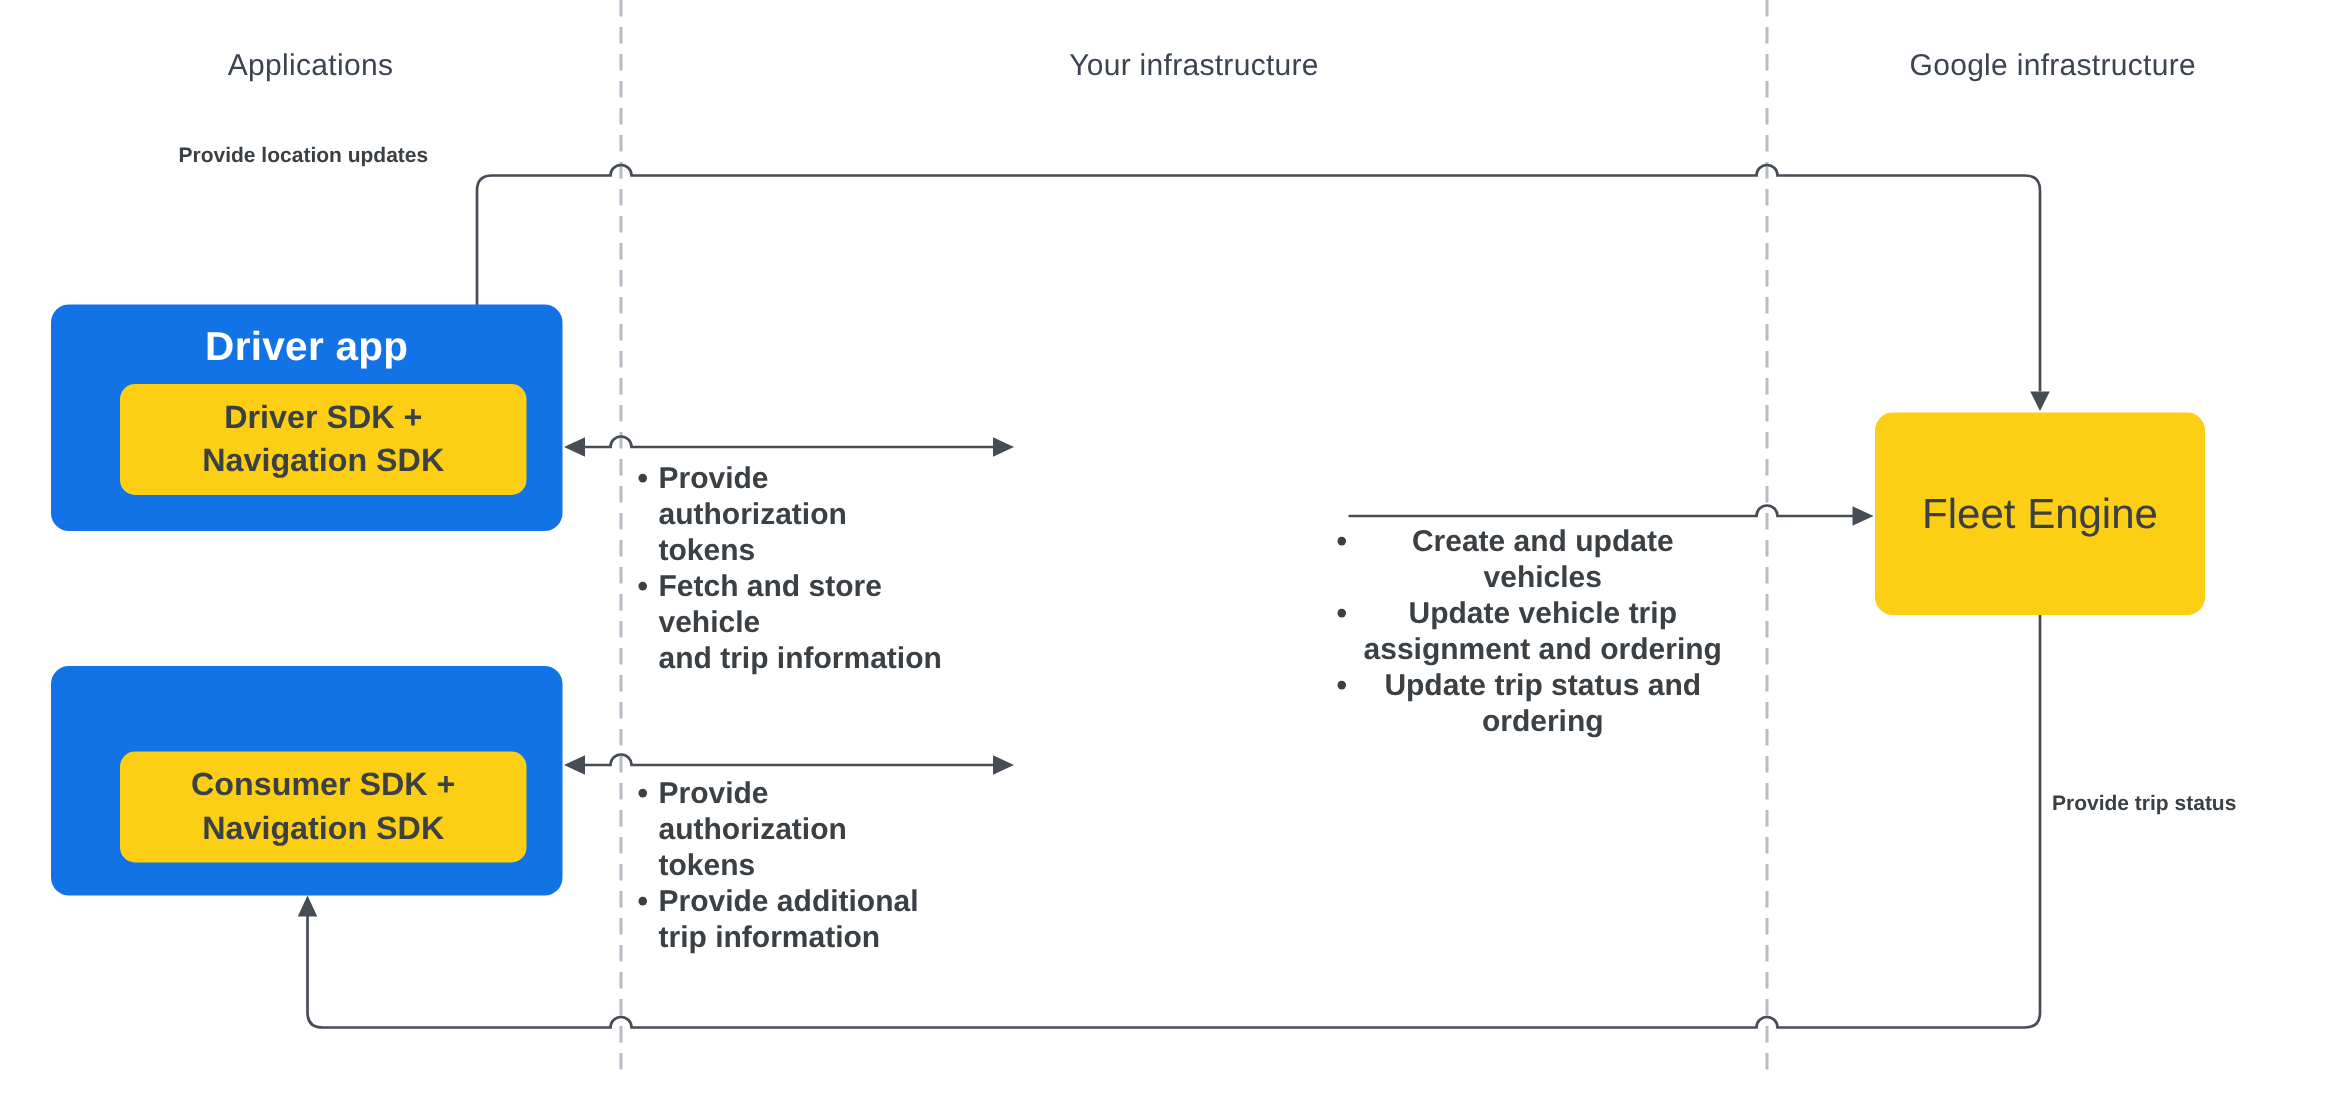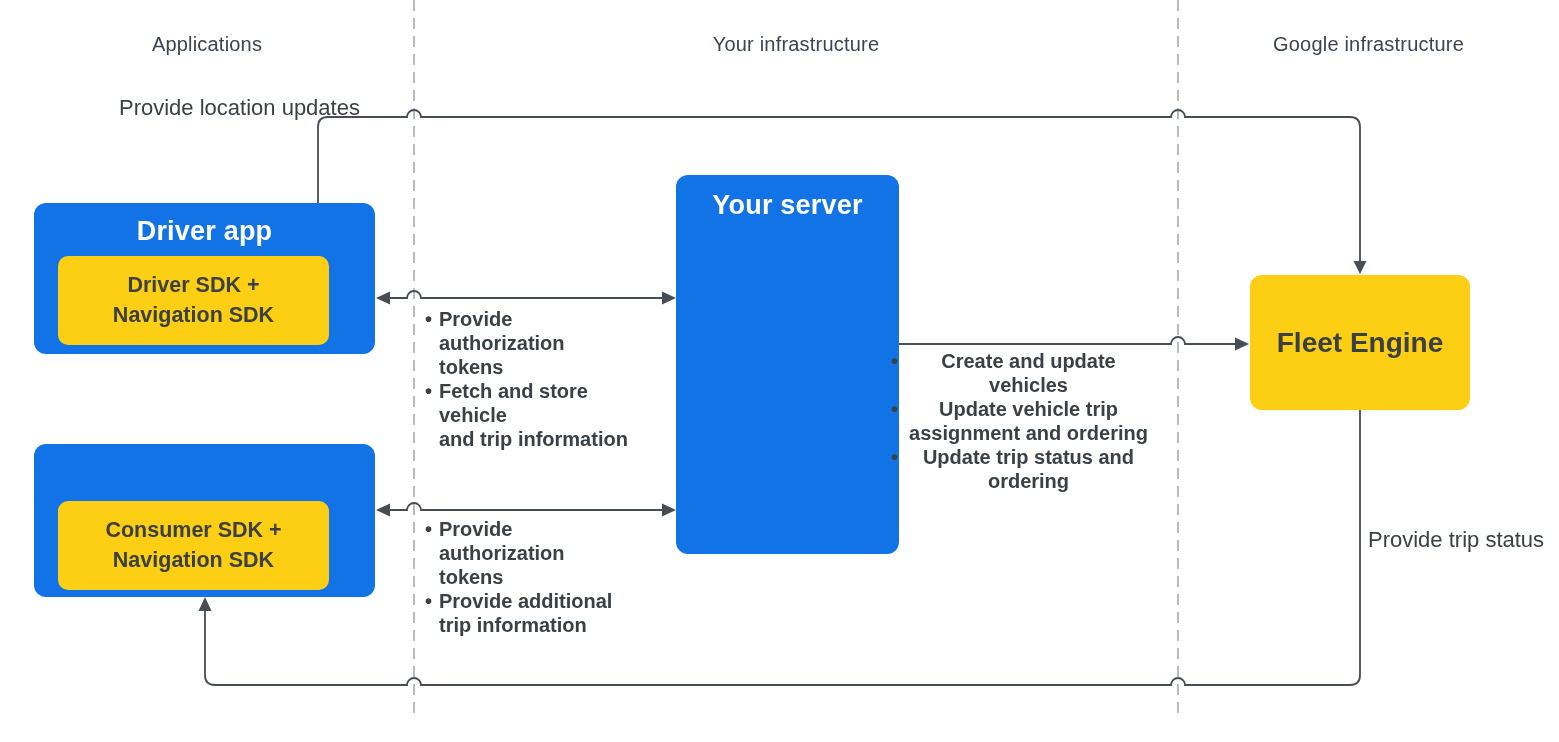--- a/index.html
+++ b/index.html
@@ -10,47 +10,47 @@
   svg.wires { position:absolute; left:0; top:0; width:1559px; height:742px; }
   .wire       { fill:none; stroke:var(--line,#474C55); stroke-width:1.8px; }
   .wire-head  { fill:var(--line,#474C55); stroke:none; }
   .divider    { fill:none; stroke:var(--dashed-line,#B7BCC4); stroke-width:2px; stroke-dasharray:11 7; }
 
   .col-heading {
     position:absolute; top:33px; font-size:20px; font-weight:400;
     color:var(--heading,#3C4452); text-align:center; letter-spacing:.2px;
   }
   .edge-label {
-    position:absolute; font-size:22px; font-weight:400;
+    position:absolute; font-size:14px; font-weight:700;
     color:var(--text-dark,#3B4045); white-space:nowrap;
   }
   .bullets {
     position:absolute; font-size:20px; font-weight:700; line-height:24px;
     color:var(--text-dark,#3B4045);
   }
   .bullet-item { position:relative; padding-left:15px; white-space:pre-line; }
   .bullet-item::before { content:"\2022"; position:absolute; left:1px; top:0; }
 
   .node { position:absolute; box-sizing:border-box; }
   .node-blue { background:var(--box-blue,#1273E6); border-radius:12px; }
   .node-title {
     color:#ffffff; font-size:27px; font-weight:700; text-align:center;
     margin-top:13px; letter-spacing:.2px;
   }
   .sdk-box {
-    position:absolute; left:24px; width:271px; height:89px;
+    position:absolute; left:46px; width:271px; height:74px;
     background:var(--box-yellow,#FCCE14); border-radius:10px;
     display:flex; align-items:center; justify-content:center; text-align:center;
     font-size:21.5px; font-weight:700; line-height:1.35;
     color:var(--text-dark,#3B4045); white-space:pre-line;
   }
   .fleet-box {
     background:var(--box-yellow,#FCCE14); border-radius:12px;
     display:flex; align-items:center; justify-content:center;
-    font-size:28px; font-weight:700; color:var(--text-dark,#3B4045);
+    font-size:28px; font-weight:400; color:var(--text-dark,#3B4045);
   }
 </style>
 </head>
 <body>
 
 <div class="canvas">
 
   <svg class="wires" viewBox="0 0 1559 742" xmlns="http://www.w3.org/2000/svg">
 
     <path class="divider" d="M414 0 V716"></path>
@@ -85,23 +85,20 @@
     <div class="node-title">Driver app</div>
     <div class="sdk-box" style="top:53px;">Driver SDK +
 Navigation SDK</div>
   </div>
 
   <div class="node node-blue" style="left:34px; top:444px; width:341px; height:153px;">
     <div class="sdk-box" style="top:57px;">Consumer SDK +
 Navigation SDK</div>
   </div>
 
-  <div class="node node-blue" style="left:676px; top:175px; width:223px; height:379px;">
-    <div class="node-title" style="margin-top:15px;">Your server</div>
-  </div>
 
   <div class="node fleet-box" style="left:1250px; top:275px; width:220px; height:135px;">
     <span>Fleet Engine</span>
   </div>
 
   <div class="bullets" style="left:424px; top:307px; width:212px;">
     <div class="bullet-item">Provide authorization
 tokens</div>
     <div class="bullet-item">Fetch and store vehicle
 and trip information</div>

